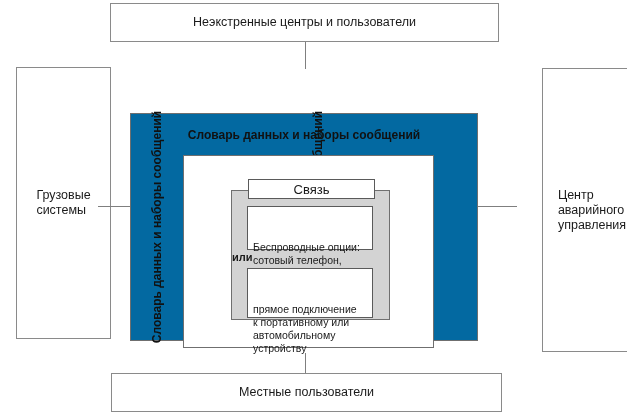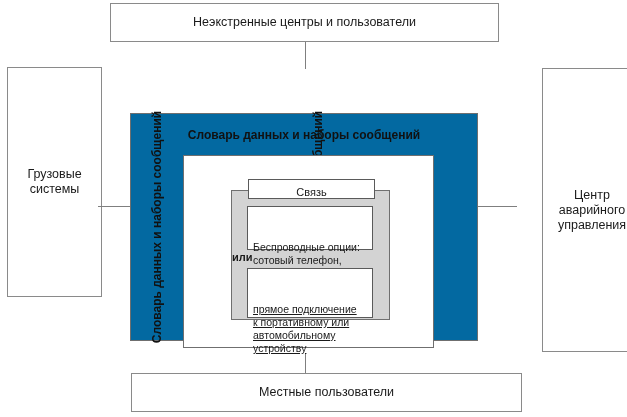--- a/index.html
+++ b/index.html
@@ -12,21 +12,20 @@
     color: #1a1a1a;
     overflow: hidden;
   }
   .box {
     position: absolute;
     background: #ffffff;
     border: 1px solid #8a8a8a;
     display: flex;
     align-items: center;
     justify-content: center;
-    text-align: center;
     font-size: 12.5px;
     line-height: 15px;
     box-sizing: border-box;
   }
   .multiline { white-space: pre-line; }
   .frame {
     position: absolute;
     left: 130px; top: 69px; width: 348px; height: 228px;
     background: #0369a1;
     border: 1px solid #6f6f6f;
@@ -62,68 +61,68 @@
     left: 47px; top: 34px; width: 159px; height: 130px;
     background: #d3d3d3;
     border: 1px solid #6f6f6f;
     box-sizing: border-box;
   }
   .link-box {
     position: absolute;
     left: 64px; top: 23px; width: 127px; height: 20px;
     background: #ffffff;
     border: 1px solid #5a5a5a;
-    display: flex; align-items: flex-end; justify-content: center;
-    font-size: 11px;
+    display: flex; align-items: center; justify-content: center;
+    font-size: 13px;
     box-sizing: border-box;
     z-index: 3;
   }
   .option-box {
     position: absolute;
     background: #ffffff;
     border: 1px solid #5a5a5a;
     font-size: 10.5px;
     line-height: 13px;
     padding: 21px 5px;
     box-sizing: border-box;
     text-align: left;
   }
   .option-box.wireless { left: 15px; top: 15px; width: 126px; height: 41px; }
-  .option-box.direct   { left: 15px; top: 77px; width: 126px; height: 50px; text-decoration: underline; }
+  .option-box.direct   { left: 15px; top: 77px; width: 126px; height: 50px; }
   .or-label {
     position: absolute;
     left: 0; right: 0; top: 60px;
     font-size: 11px;
     font-weight: bold;
   }
   .connector { position: absolute; background: #7f7f7f; }
   .connector.v { width: 1px; }
   .connector.h { height: 1px; }
 </style>
 </head>
 <body>
 
 <div class="canvas">
 
   <div class="box" style="left:110px; top:3px; width:389px; height:39px;">
     <span>Неэкстренные центры и пользователи</span>
   </div>
 
-  <div class="box multiline" style="left:7px; top:67px; width:95px; height:230px;">
+  <div class="box multiline" style="left:16px; top:67px; width:95px; height:272px;">
     <span class="multiline">Грузовые
 системы</span>
   </div>
 
   <div class="box multiline" style="left:517px; top:68px; width:100px; height:284px;margin-left:25px;">
     <span class="multiline">Центр
 аварийного
 управления</span>
   </div>
 
-  <div class="box" style="left:111px; top:373px; width:391px; height:39px;margin-left:20px;">
+  <div class="box" style="left:111px; top:373px; width:391px; height:39px;">
     <span>Местные пользователи</span>
   </div>
 
   <div class="connector v" style="left:305px; top:42px; height:27px;"></div>
   <div class="connector v" style="left:305px; top:353px; height:20px;"></div>
   <div class="connector h" style="left:98px; top:206px; width:32px;"></div>
   <div class="connector h" style="left:478px; top:206px; width:39px;"></div>
 
   <div class="frame">
 

